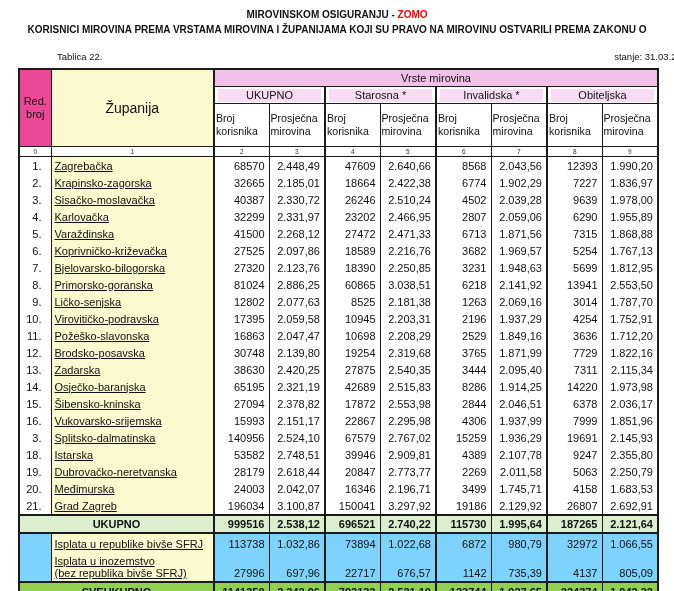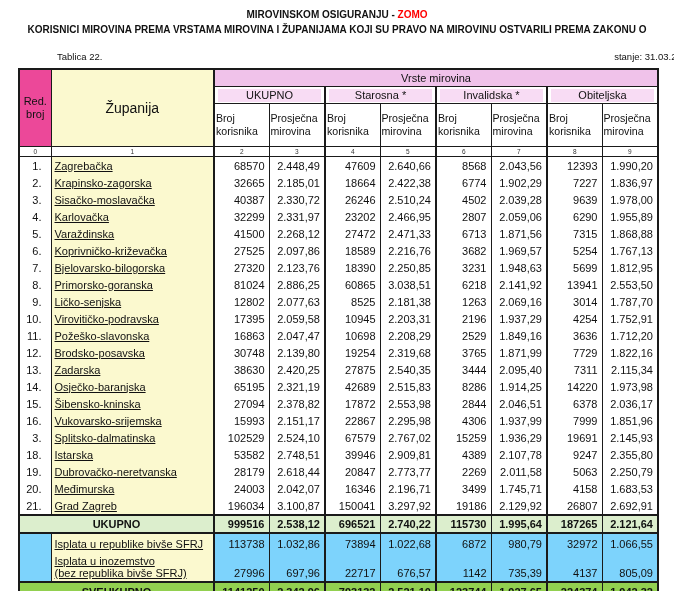--- a/index.html
+++ b/index.html
@@ -323,21 +323,21 @@
     <td class="val">22867</td>
     <td class="val tR">2.295,98</td>
     <td class="val">4306</td>
     <td class="val tR">1.937,99</td>
     <td class="val">7999</td>
     <td class="val">1.851,96</td>
   </tr>
       <tr>
     <td class="num">3.</td>
     <td class="county tR">Splitsko-dalmatinska</td>
-    <td class="val">102529</td>
+    <td class="val">140956</td>
     <td class="val tR">2.524,10</td>
     <td class="val">67579</td>
     <td class="val tR">2.767,02</td>
     <td class="val">15259</td>
     <td class="val tR">1.936,29</td>
     <td class="val">19691</td>
     <td class="val">2.145,93</td>
   </tr>
       <tr>
     <td class="num">18.</td>

